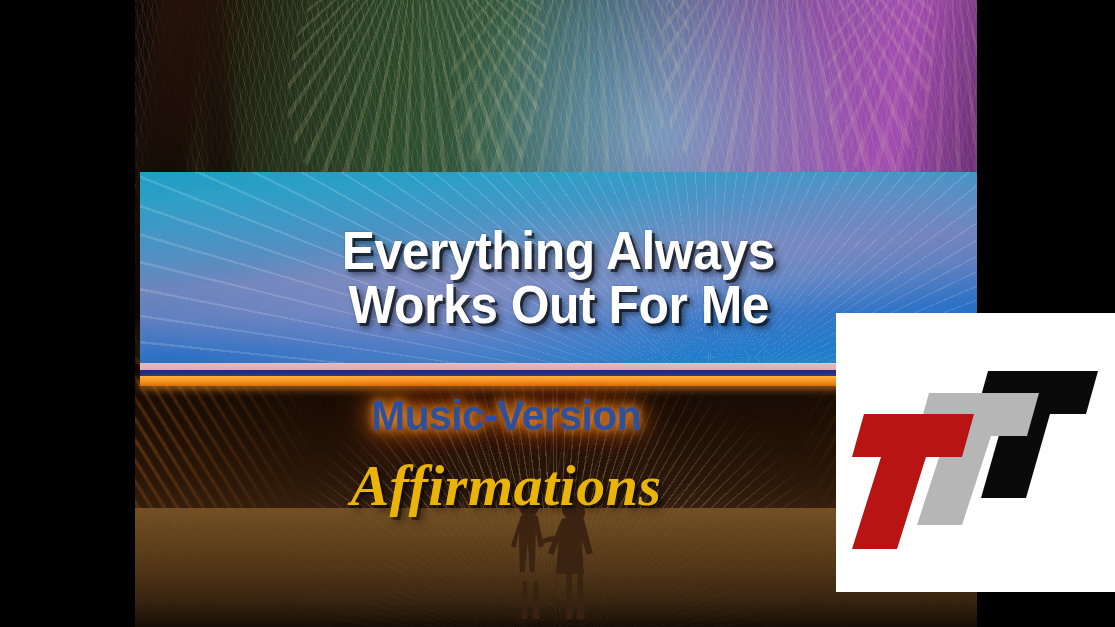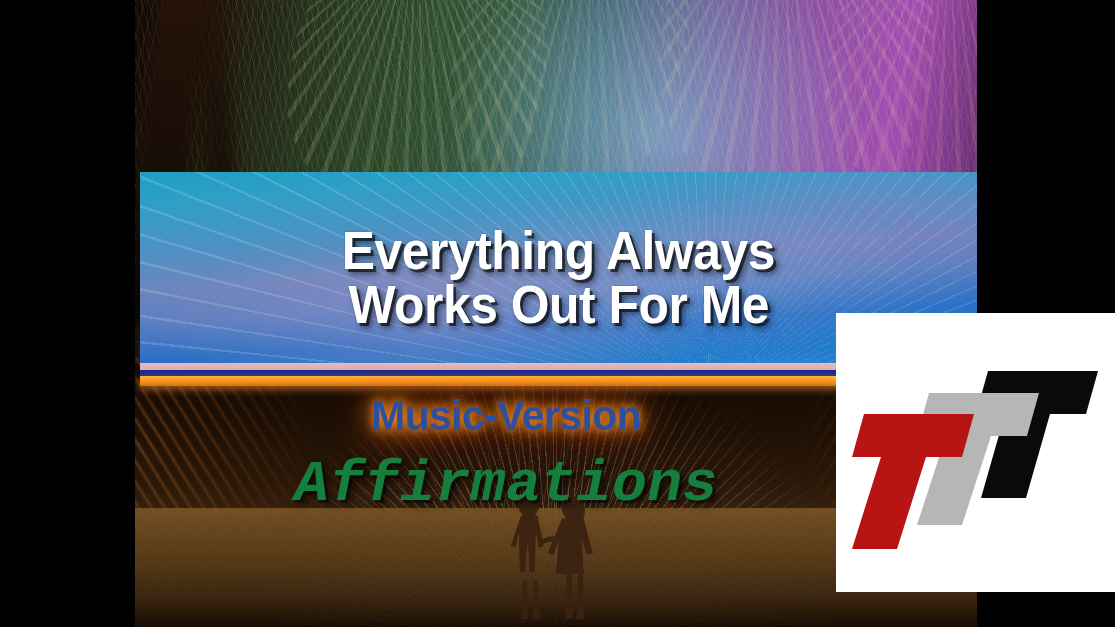--- a/index.html
+++ b/index.html
@@ -264,25 +264,25 @@
     display: inline-block;
     text-shadow:
       0 0 10px rgba(255,150,40,.95),
       0 0 22px rgba(255,140,30,.90),
       0 0 38px rgba(255,125,20,.70),
       0 0 56px rgba(255,110,10,.45);
   }
   #affirmations-text {
     display: block;
     margin-top: 12px;
-    font-family: Liberation Mono, monospace;
+    font-family: Liberation Serif, serif;
     font-style: italic;
     font-weight: bold;
     font-size: 58px;
-    color: #15803d;
+    color: #eab308;
     letter-spacing: 0.5px;
     text-shadow:
       3px 3px 0 rgba(0,0,0,.42),
       5px 5px 9px rgba(0,0,0,.55);
   }
 
   
   #logo-badge {
     position: absolute;
     left: 836px;

